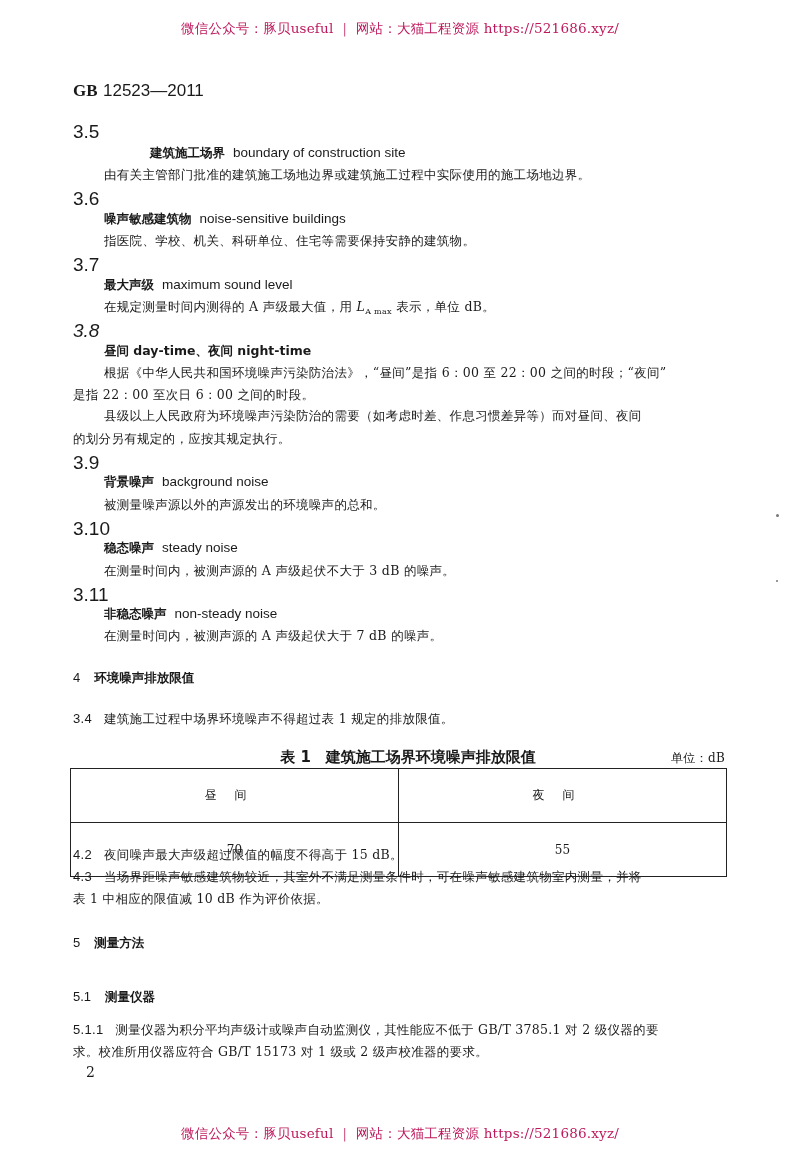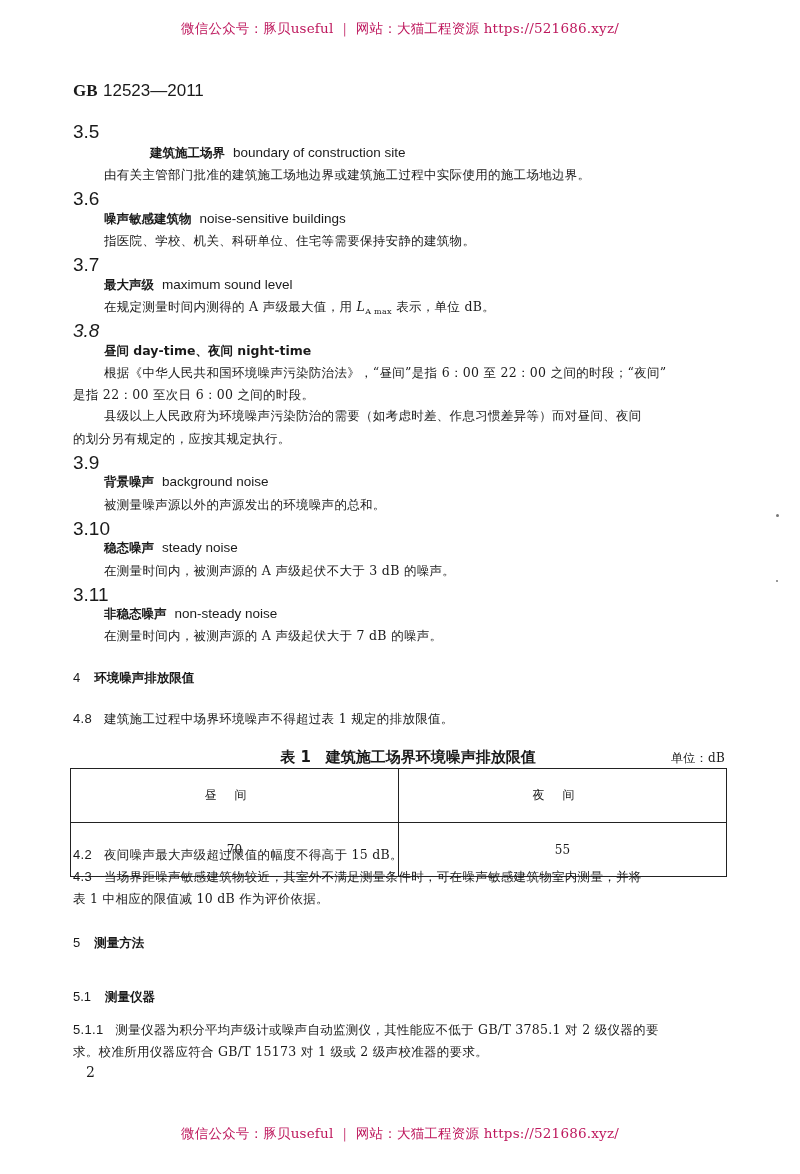--- a/index.html
+++ b/index.html
@@ -98,21 +98,21 @@
 <div class="abs clause-no" style="top:584px;">3.11</div>
 <div class="abs term" style="top:606px;">
   <span class="zh">非稳态噪声</span><span class="en">non-steady noise</span>
 </div>
 <div class="abs body-text indent" style="top:628px;">在测量时间内，被测声源的 A 声级起伏大于 7 dB 的噪声。</div>
 
 <div class="abs section-title" style="top:670px;">
   <span class="no">4</span><span>环境噪声排放限值</span>
 </div>
 <div class="abs body-text flush" style="top:711px;">
-  <span class="sub-no">4.8</span><span>建筑施工过程中场界环境噪声不得超过表 1 规定的排放限值。</span>
+  <span class="sub-no">3.4</span><span>建筑施工过程中场界环境噪声不得超过表 1 规定的排放限值。</span>
 </div>
 
 <div class="abs table-caption" style="top:748px;">表 1　建筑施工场界环境噪声排放限值</div>
 <div class="abs body-text table-unit" style="top:750px;">单位：dB</div>
 
 <table class="limits">
   <tbody>
       <tr>
     <th style="width:50%;">昼间</th>
     <th>夜间</th>

